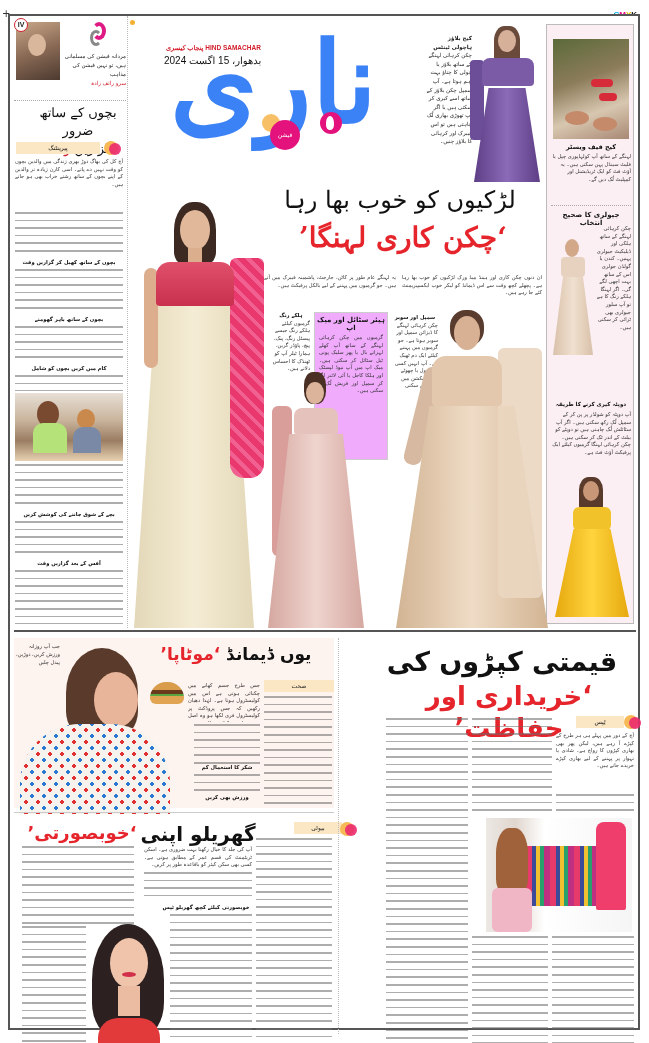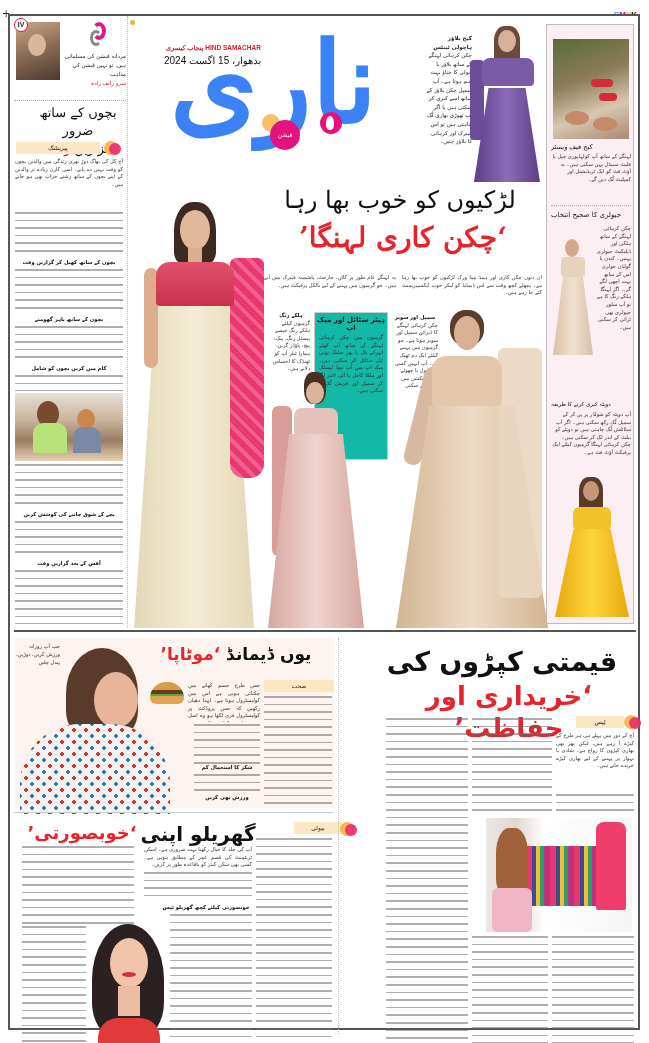--- a/index.html
+++ b/index.html
@@ -64,21 +64,21 @@
   .purple-photo .skirt { position: absolute; left: 6px; top: 64px; width: 66px; height: 94px; background: linear-gradient(90deg, #5e3f86, #8b6ab8 50%, #5e3f86); clip-path: polygon(22% 0, 78% 0, 100% 100%, 0 100%); }
   .purple-photo .dupatta { position: absolute; left: 2px; top: 36px; width: 14px; height: 80px; background: #6c4e98; border-radius: 4px; }
 
   
   .right-col { position: absolute; left: 536px; top: 8px; width: 88px; height: 600px; background: #fbeff3; border: 1px solid #bbb; }
   .mehndi-photo { position: absolute; left: 6px; top: 14px; width: 76px; height: 100px; background: linear-gradient(160deg, #5b6a3a 0%, #8c7c5a 40%, #d8c7b0 70%, #a88874 100%); }
   .mehndi-photo .b1 { position: absolute; left: 38px; top: 40px; width: 22px; height: 8px; border-radius: 4px; background: #d82b3a; }
   .mehndi-photo .b2 { position: absolute; left: 46px; top: 54px; width: 18px; height: 8px; border-radius: 4px; background: #d82b3a; }
   .mehndi-photo .f1 { position: absolute; left: 12px; top: 72px; width: 24px; height: 14px; border-radius: 50%; background: #c48a6a; }
   .mehndi-photo .f2 { position: absolute; left: 40px; top: 78px; width: 24px; height: 14px; border-radius: 50%; background: #c48a6a; }
-  .rc-head { position: absolute; direction: rtl; text-align: left; font-size: 6.5px; font-weight: normal; color: #111; }
+  .rc-head { position: absolute; direction: rtl; text-align: center; font-size: 6.5px; font-weight: bold; color: #111; }
   .rc-text { position: absolute; direction: rtl; text-align: right; font-size: 5.2px; line-height: 7.6px; color: #333; }
   .jewelry-photo { position: absolute; left: 6px; top: 212px; width: 40px; height: 118px; }
   .jewelry-photo .h { position: absolute; left: 12px; top: 2px; width: 14px; height: 18px; border-radius: 50%; background: #d2a888; }
   .jewelry-photo .t { position: absolute; left: 8px; top: 20px; width: 24px; height: 20px; background: #e7d2bf; border-radius: 4px; }
   .jewelry-photo .s { position: absolute; left: 0; top: 40px; width: 40px; height: 78px; background: linear-gradient(90deg, #d9c1aa, #f0e0cf 50%, #d9c1aa); clip-path: polygon(25% 0, 75% 0, 100% 100%, 0 100%); }
   .yellow-photo { position: absolute; left: 8px; top: 452px; width: 74px; height: 140px; }
   .yellow-photo .h { position: absolute; left: 28px; top: 4px; width: 16px; height: 20px; border-radius: 50%; background: #c79777; }
   .yellow-photo .hair { position: absolute; left: 24px; top: 0; width: 24px; height: 32px; border-radius: 40% 40% 10% 10%; background: #5a3a2a; }
   .yellow-photo .t { position: absolute; left: 18px; top: 30px; width: 38px; height: 24px; background: #f2c22a; border-radius: 6px; }
   .yellow-photo .s { position: absolute; left: 0; top: 52px; width: 74px; height: 88px; background: linear-gradient(90deg, #e6a90e, #ffd43d 50%, #e6a90e); clip-path: polygon(25% 0, 75% 0, 100% 100%, 0 100%); }
@@ -96,21 +96,21 @@
   .red-lehenga .dupatta { position: absolute; left: 96px; top: 60px; width: 34px; height: 220px; background: repeating-linear-gradient(45deg, #e8386e 0 6px, #f06090 6px 10px); border-radius: 6px 6px 14px 14px; }
 
   .intro-text { position: absolute; top: 258px; height: 32px; }
   .pink-lehenga { position: absolute; left: 258px; top: 356px; width: 96px; height: 256px; }
   .pink-lehenga .hair { position: absolute; left: 36px; top: 0; width: 22px; height: 32px; border-radius: 40%; background: #4a3024; }
   .pink-lehenga .h { position: absolute; left: 38px; top: 10px; width: 18px; height: 22px; border-radius: 50%; background: #dcb49c; }
   .pink-lehenga .t { position: absolute; left: 26px; top: 36px; width: 44px; height: 26px; background: #e5c2bc; border-radius: 8px 8px 2px 2px; }
   .pink-lehenga .s { position: absolute; left: 0; top: 62px; width: 96px; height: 194px; background: linear-gradient(90deg, #d5a8a0, #efd4ce 50%, #d5a8a0); clip-path: polygon(22% 0, 78% 0, 100% 100%, 0 100%); }
   .pink-lehenga .d { position: absolute; left: 4px; top: 34px; width: 20px; height: 150px; background: #d99d9a; border-radius: 6px; }
 
-  .hair-box { position: absolute; left: 304px; top: 296px; width: 74px; height: 148px; border: 1px solid #ccc; background: #14b8a6; }
+  .hair-box { position: absolute; left: 304px; top: 296px; width: 74px; height: 148px; border: 1px solid #ccc; background: #f0abfc; }
   .hair-box .title { display: block; direction: rtl; text-align: center; font-size: 7px; font-weight: bold; color: #111; margin: 3px 0 2px; }
 
   .beige-lehenga { position: absolute; left: 378px; top: 290px; width: 160px; height: 322px; }
   .beige-lehenga .hair { position: absolute; left: 62px; top: 4px; width: 34px; height: 36px; border-radius: 45%; background: #5a3c2e; }
   .beige-lehenga .h { position: absolute; left: 66px; top: 10px; width: 26px; height: 34px; border-radius: 50%; background: #d8b094; }
   .beige-lehenga .t { position: absolute; left: 44px; top: 50px; width: 70px; height: 50px; background: #e3c8ad; border-radius: 14px 14px 4px 4px; }
   .beige-lehenga .arm { position: absolute; left: 26px; top: 60px; width: 18px; height: 100px; background: #d6b9a0; border-radius: 8px; transform: rotate(14deg); }
   .beige-lehenga .s { position: absolute; left: 8px; top: 100px; width: 152px; height: 222px; background: linear-gradient(90deg, #d2b493, #efdcc6 50%, #d2b493); clip-path: polygon(22% 0, 78% 0, 100% 100%, 0 100%); }
   .beige-lehenga .d { position: absolute; left: 110px; top: 42px; width: 44px; height: 250px; background: #ead6c0; border-radius: 6px; opacity: .9; }
 

